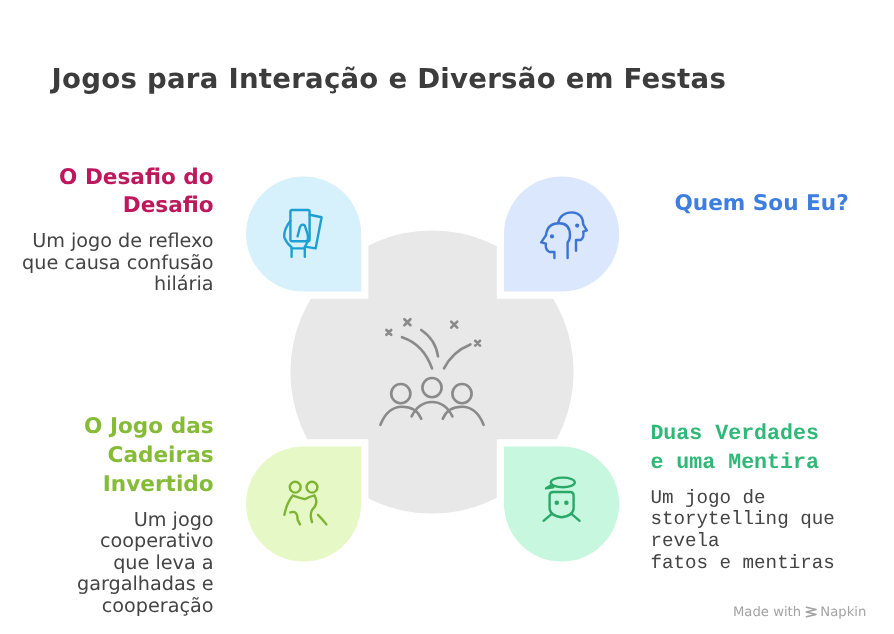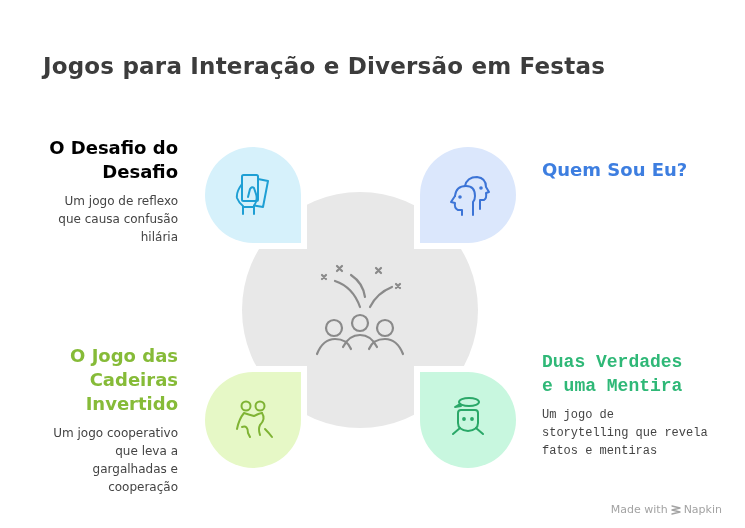--- a/index.html
+++ b/index.html
@@ -8,26 +8,26 @@
   .center-circle { position: absolute; left: 242px; top: 192px; width: 236px; height: 236px; border-radius: 50%; background: #e8e8e8; }
   .tile { position: absolute; width: 96px; height: 96px; box-shadow: 0 0 0 6px #ffffff; }
   .tile.tl { left: 205px; top: 147px; border-radius: 48px 48px 0 48px; background: #d6f1fb; }
   .tile.tr { left: 420px; top: 147px; border-radius: 48px 48px 48px 0; background: #dbe7fc; }
   .tile.bl { left: 205px; top: 372px; border-radius: 48px 0 48px 48px; background: #e6f8c6; }
   .tile.br { left: 420px; top: 372px; border-radius: 0 48px 48px 48px; background: #c8f7df; }
   .tile svg { position: absolute; left: 23px; top: 23px; width: 50px; height: 50px; }
   .center-icon { position: absolute; left: 305px; top: 255px; width: 110px; height: 110px; }
   .block { position: absolute; width: 160px; }
   .block h2 { margin: 0; font-size: 18px; font-weight: bold; line-height: 24px; }
-  .block p { margin: 8px 0 0 0; font-size: 12px; line-height: 18px; color: #444; }
+  .block p { margin: 8px 0 0 0; font-size: 16px; line-height: 18px; color: #444; }
   .block.left { text-align: right; }
   .block.right { text-align: left; }
   .b1 { left: 18px; top: 136px; }
-  .b1 h2 { color: #000000; }
-  .b2 { left: 542px; top: 158px; width: 180px; }
+  .b1 h2 { color: #be185d; }
+  .b2 { left: 562px; top: 158px; width: 180px; }
   .b2 h2 { color: #3d7ee0; }
   .b3 { left: 18px; top: 344px; }
   .b3 h2 { color: #86bb38; }
   .b4 { left: 542px; top: 350px; width: 180px; font-family: Liberation Mono, monospace; }
   .b4 h2 { color: #2fb877; }
   .footer { position: absolute; right: 23px; top: 503px; font-size: 11px; color: #a3a3a3; display: flex; align-items: center; gap: 2px; }
   .footer svg { width: 12px; height: 12px; }
 </style>
 </head>
 <body>

